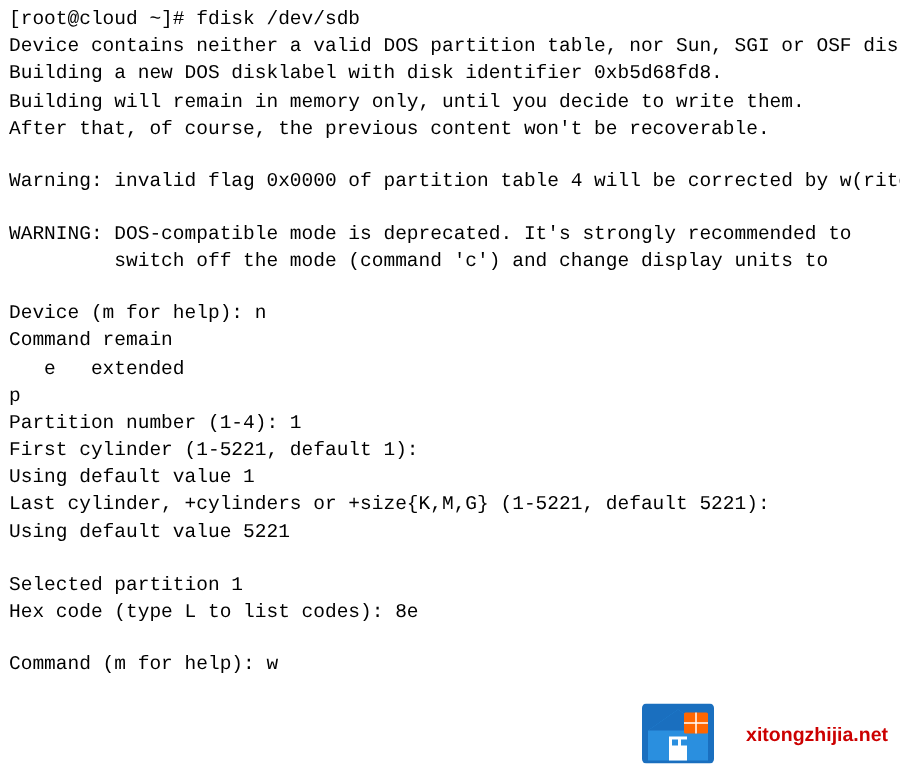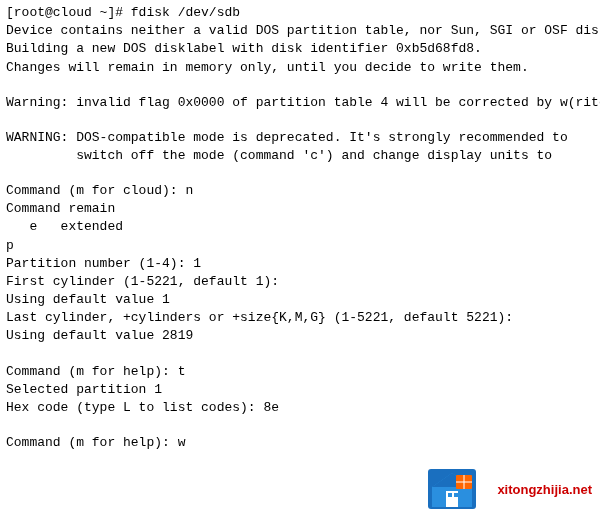--- a/index.html
+++ b/index.html
@@ -67,38 +67,38 @@
     }
   </style>
 </head>
 <body>
 
 <div class="terminal">
   <div id="terminal-content">
       <div class="terminal-line black">[root@cloud ~]# fdisk /dev/sdb</div>
       <div class="terminal-line black">Device contains neither a valid DOS partition table, nor Sun, SGI or OSF disklabel</div>
       <div class="terminal-line black">Building a new DOS disklabel with disk identifier 0xb5d68fd8.</div>
-      <div class="terminal-line black">Changes will remain in memory only, until you decide to write them.</div>
+      <div class="terminal-line black">Building will remain in memory only, until you decide to write them.</div>
+      <div class="terminal-line black">After that, of course, the previous content won't be recoverable.</div>
       <div class="terminal-line empty"></div>
       <div class="terminal-line black">Warning: invalid flag 0x0000 of partition table 4 will be corrected by w(rite)</div>
       <div class="terminal-line empty"></div>
       <div class="terminal-line black">WARNING: DOS-compatible mode is deprecated. It's strongly recommended to</div>
       <div class="terminal-line black">         switch off the mode (command 'c') and change display units to</div>
       <div class="terminal-line empty"></div>
-      <div class="terminal-line black">Command (m for cloud): n</div>
+      <div class="terminal-line black">Device (m for help): n</div>
       <div class="terminal-line black">Command remain</div>
       <div class="terminal-line black">   e   extended</div>
       <div class="terminal-line black">p</div>
       <div class="terminal-line black">Partition number (1-4): 1</div>
       <div class="terminal-line black">First cylinder (1-5221, default 1):</div>
       <div class="terminal-line black">Using default value 1</div>
       <div class="terminal-line black">Last cylinder, +cylinders or +size{K,M,G} (1-5221, default 5221):</div>
-      <div class="terminal-line black">Using default value 2819</div>
+      <div class="terminal-line black">Using default value 5221</div>
       <div class="terminal-line empty"></div>
-      <div class="terminal-line black">Command (m for help): t</div>
       <div class="terminal-line black">Selected partition 1</div>
       <div class="terminal-line black">Hex code (type L to list codes): 8e</div>
       <div class="terminal-line empty"></div>
       <div class="terminal-line black">Command (m for help): w</div>
     </div>
 
   <div class="watermark">
     <svg class="watermark-logo" viewBox="0 0 48 40" xmlns="http://www.w3.org/2000/svg">
 
       <rect x="0" y="0" width="48" height="40" fill="#1a6fbf" rx="3"></rect>

